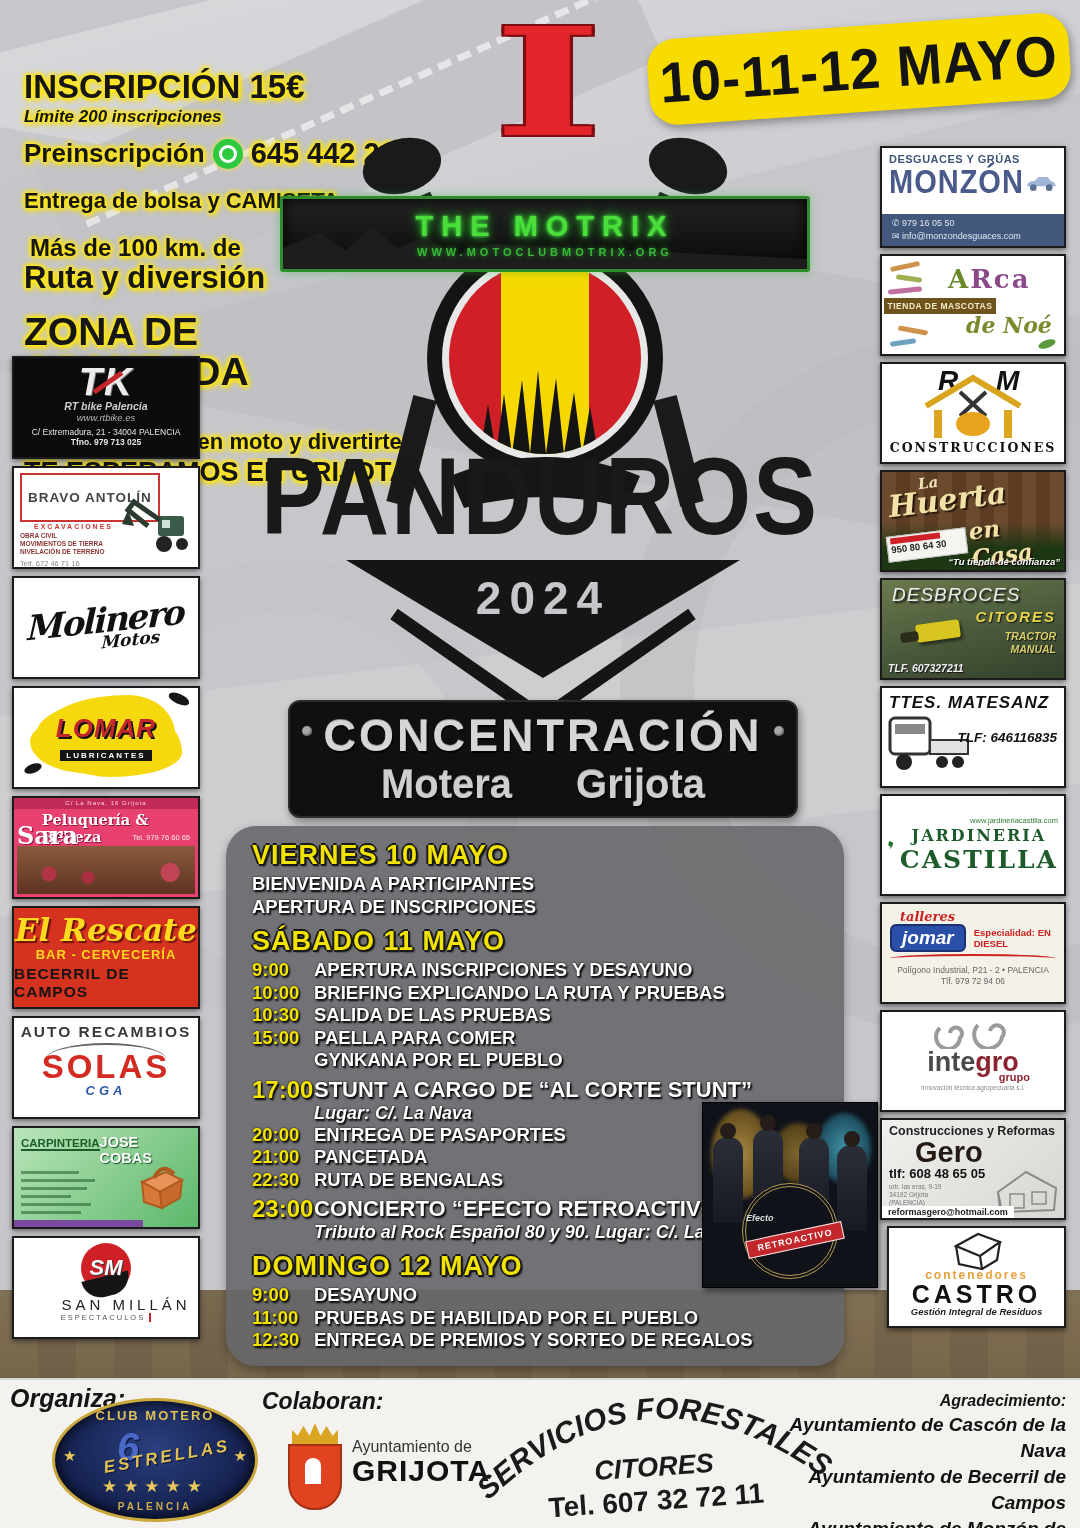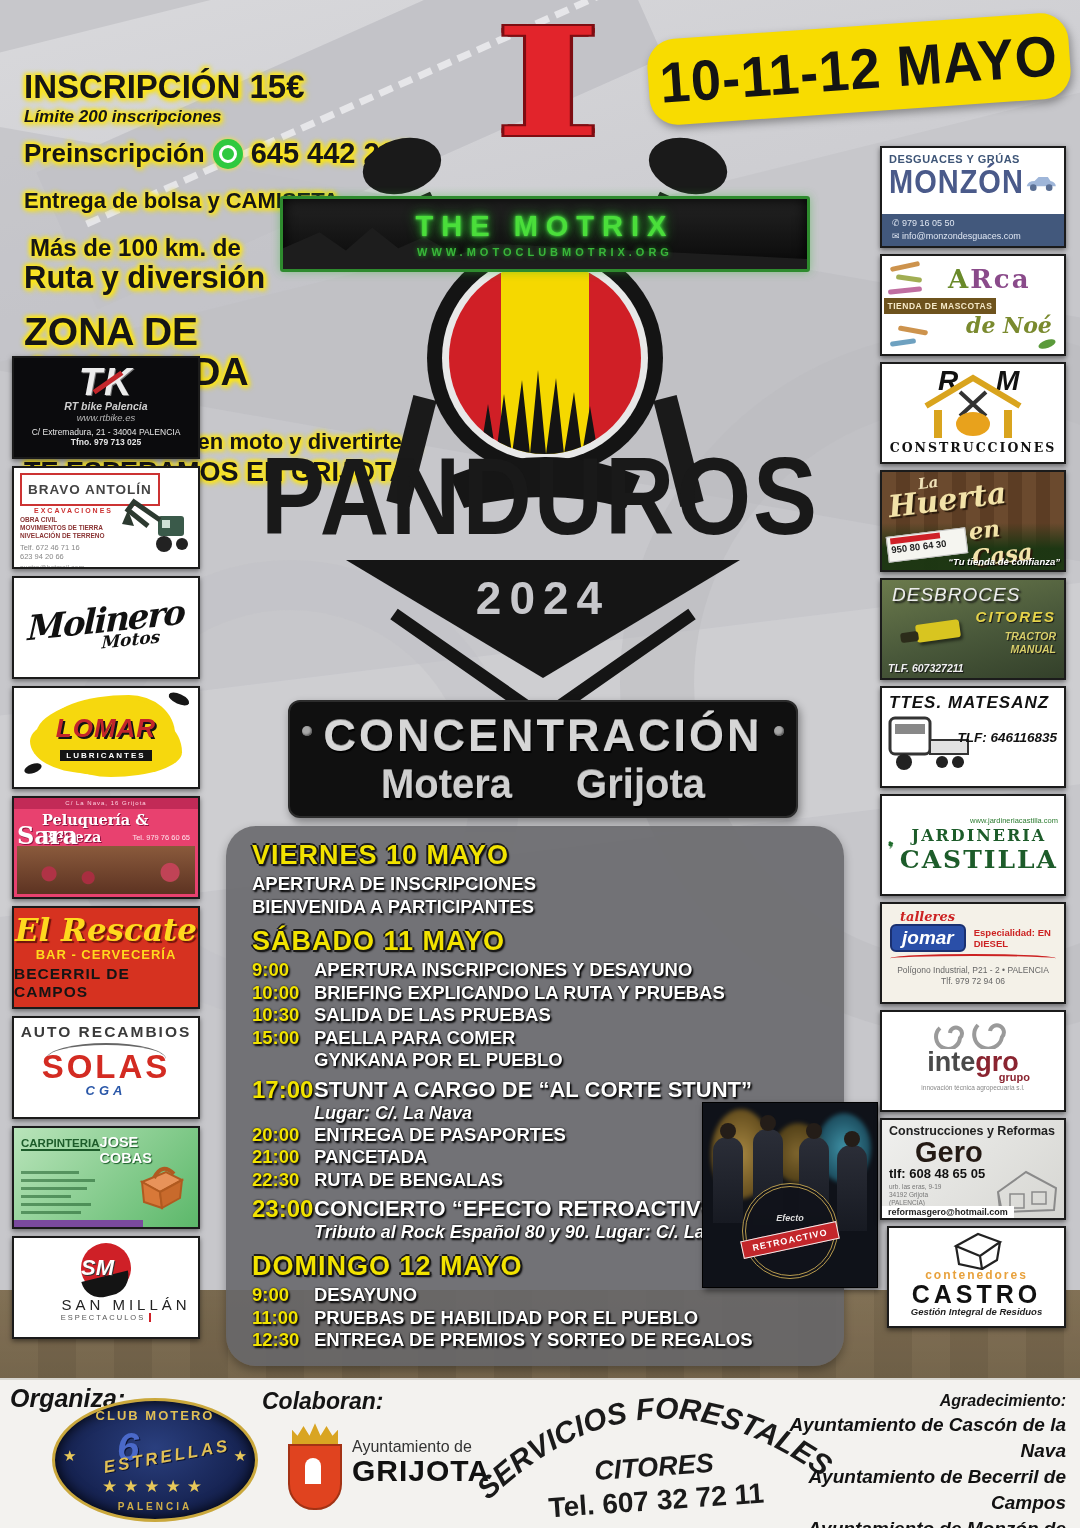--- a/index.html
+++ b/index.html
@@ -100,21 +100,21 @@
   
   .bandpic{position:absolute;left:702px;top:1102px;width:174px;height:184px;z-index:3;background:#0f1219;
     border:1px solid #000;box-shadow:2px 3px 6px rgba(0,0,0,.5);overflow:hidden;}
   .bandpic .blob{position:absolute;border-radius:50%;filter:blur(2px);}
   .b-amber{left:8px;top:6px;width:60px;height:90px;background:radial-gradient(#caa24a,#7a5d20 70%,transparent);opacity:.8;}
   .b-teal{right:6px;top:10px;width:54px;height:70px;background:radial-gradient(#4ab0c8,#1f5a6e 70%,transparent);opacity:.8;}
   .b-amber2{left:70px;top:20px;width:50px;height:60px;background:radial-gradient(#b08a38,#6e5418 70%,transparent);opacity:.7;}
   .fig{position:absolute;top:34px;width:30px;height:86px;background:linear-gradient(#2b2e38,#171a22);border-radius:14px 14px 0 0;}
   .fig::before{content:"";position:absolute;left:7px;top:-14px;width:16px;height:16px;border-radius:50%;background:#241d18;}
   .emblem{position:absolute;left:50%;bottom:8px;transform:translateX(-50%);width:88px;height:88px;border-radius:50%;
-    border:4px double #b89b4e;background:rgba(16,18,26,.92);display:flex;flex-direction:column;align-items:center;justify-content:center;gap:8px;}
+    border:4px double #b89b4e;background:rgba(16,18,26,.92);display:flex;flex-direction:column;justify-content:center;gap:8px;}
   .emblem .e1{font-size:9px;color:#ddd;font-style:italic;font-weight:700;}
   .emblem .e2{width:96px;height:16px;background:#c3262b;border:1px solid #eee;transform:rotate(-12deg);
     display:flex;align-items:center;justify-content:center;font-size:9px;font-weight:900;color:#fff;letter-spacing:1px;}
 
   
   .col{position:absolute;display:flex;flex-direction:column;z-index:3;}
   .col-left{left:12px;top:356px;width:188px;gap:7px;}
   .col-right{left:880px;top:146px;width:186px;gap:6px;}
   .scard{flex:none;background:#fff;border:2px solid #1b1b1b;box-shadow:0 2px 5px rgba(0,0,0,.5);
     position:relative;overflow:hidden;box-sizing:border-box;}
@@ -127,21 +127,21 @@
     text-shadow:1px 1px 0 #777;position:relative;display:inline-block;}
   .tk-mark::after{content:"";position:absolute;left:12px;top:16px;width:34px;height:5px;background:#c3262b;transform:rotate(-35deg);}
   .c-tk .t1{font-size:10.5px;font-weight:700;font-style:italic;color:#cfcfcf;line-height:12px;}
   .c-tk .t2{font-size:9.5px;font-style:italic;color:#b5b5b5;line-height:11px;}
   .c-tk .a1{font-size:8.5px;color:#e5e5e5;margin-top:4px;line-height:10px;}
   .c-tk .a2{font-size:8.5px;font-weight:700;color:#e5e5e5;line-height:10px;}
 
   
   .c-bravo{padding:5px 6px;}
   .bravo-name{display:inline-block;border:2px solid #c33;color:#444;font-weight:700;font-size:13.5px;
-    padding:7px 6px;letter-spacing:1px;}
+    padding:15px 6px;letter-spacing:1px;}
   .bravo-sub{font-size:7px;font-weight:900;color:#c33;letter-spacing:2px;margin:1px 0 2px 14px;}
   .bravo-svc{font-size:6.5px;font-weight:900;color:#8a3434;line-height:8px;}
   .bravo-tel{font-size:7.5px;color:#888;margin-top:3px;line-height:9px;}
   .bravo-mail{font-size:7px;color:#999;margin-top:3px;}
   .bravo-exc{position:absolute;right:2px;top:26px;}
 
   
   .c-molinero{display:flex;align-items:center;justify-content:center;}
   .mol{transform:rotate(-6deg) skewX(-8deg);text-align:center;}
   .mol .m1{font-family:"DejaVu Serif",serif;font-size:34px;font-weight:bold;font-style:italic;color:#111;line-height:32px;letter-spacing:-2px;}
@@ -189,21 +189,21 @@
   .cobas-r{font-size:14.5px;font-weight:900;color:#fff;text-shadow:1px 1px 1px #1d5c2a;}
   .cobas-lines span{display:block;height:3px;background:rgba(30,92,42,.55);margin-top:5px;}
   .cobas-lines span:nth-child(1){width:58px;}.cobas-lines span:nth-child(2){width:74px;}
   .cobas-lines span:nth-child(3){width:66px;}.cobas-lines span:nth-child(4){width:50px;}
   .cobas-lines span:nth-child(5){width:70px;}.cobas-lines span:nth-child(6){width:60px;}
   .cobas-strip{position:absolute;left:0;bottom:0;width:70%;height:7px;background:#7a4a9e;}
   .cobas-box{position:absolute;right:10px;top:34px;}
 
   
   .c-sanmillan{display:flex;flex-direction:column;align-items:center;padding-top:5px;}
-  .sm-logo{width:50px;height:50px;border-radius:50%;background:#cf2027;position:relative;display:flex;align-items:center;}
+  .sm-logo{width:50px;height:50px;border-radius:50%;background:#cf2027;position:relative;display:flex;align-items:center;justify-content:center;}
   .sm-logo::after{content:"";position:absolute;left:2px;bottom:-3px;width:48px;height:20px;background:#141414;border-radius:0 0 24px 24px;transform:rotate(-14deg);}
   .sm-logo span{position:relative;z-index:1;color:#fff;font-weight:900;font-style:italic;font-size:22px;text-shadow:1px 1px 0 #333;}
   .sm-name{font-size:15px;letter-spacing:4px;color:#222;margin-top:3px;font-weight:400;margin-left:40px;}
   .sm-sub{font-size:7.5px;letter-spacing:2px;color:#555;border-right:2px solid #cf2027;padding-right:4px;}
 
   
   .c-monzon{padding:5px 7px 0;}
   .mz-top{font-size:11px;font-weight:700;color:#3e5577;letter-spacing:.5px;}
   .mz-row{display:flex;align-items:center;justify-content:space-between;margin-top:1px;}
   .mz-name{font-size:29px;font-weight:700;color:#4a5a8a;letter-spacing:1px;transform:scaleY(1.15);transform-origin:left center;}
@@ -402,24 +402,24 @@
     <div class="l2">
       <span>Motera</span>
       <span>Grijota</span>
     </div>
   </div>
 
   <div class="panel">
       <div class="day-block">
         <div class="day-title">VIERNES 10 MAYO</div>
         <div class="srow plain">
+          <span class="txt">BIENVENIDA A PARTICIPANTES</span>
+        </div>
+        <div class="srow plain">
           <span class="txt">APERTURA DE INSCRIPCIONES</span>
-        </div>
-        <div class="srow plain">
-          <span class="txt">BIENVENIDA A PARTICIPANTES</span>
         </div>
       </div>
       <div class="day-block">
         <div class="day-title">SÁBADO 11 MAYO</div>
         <div class="srow">
           <span class="time">9:00</span>
           <span class="txt">APERTURA INSCRIPCIONES Y DESAYUNO</span>
         </div>
         <div class="srow">
           <span class="time">10:00</span>

